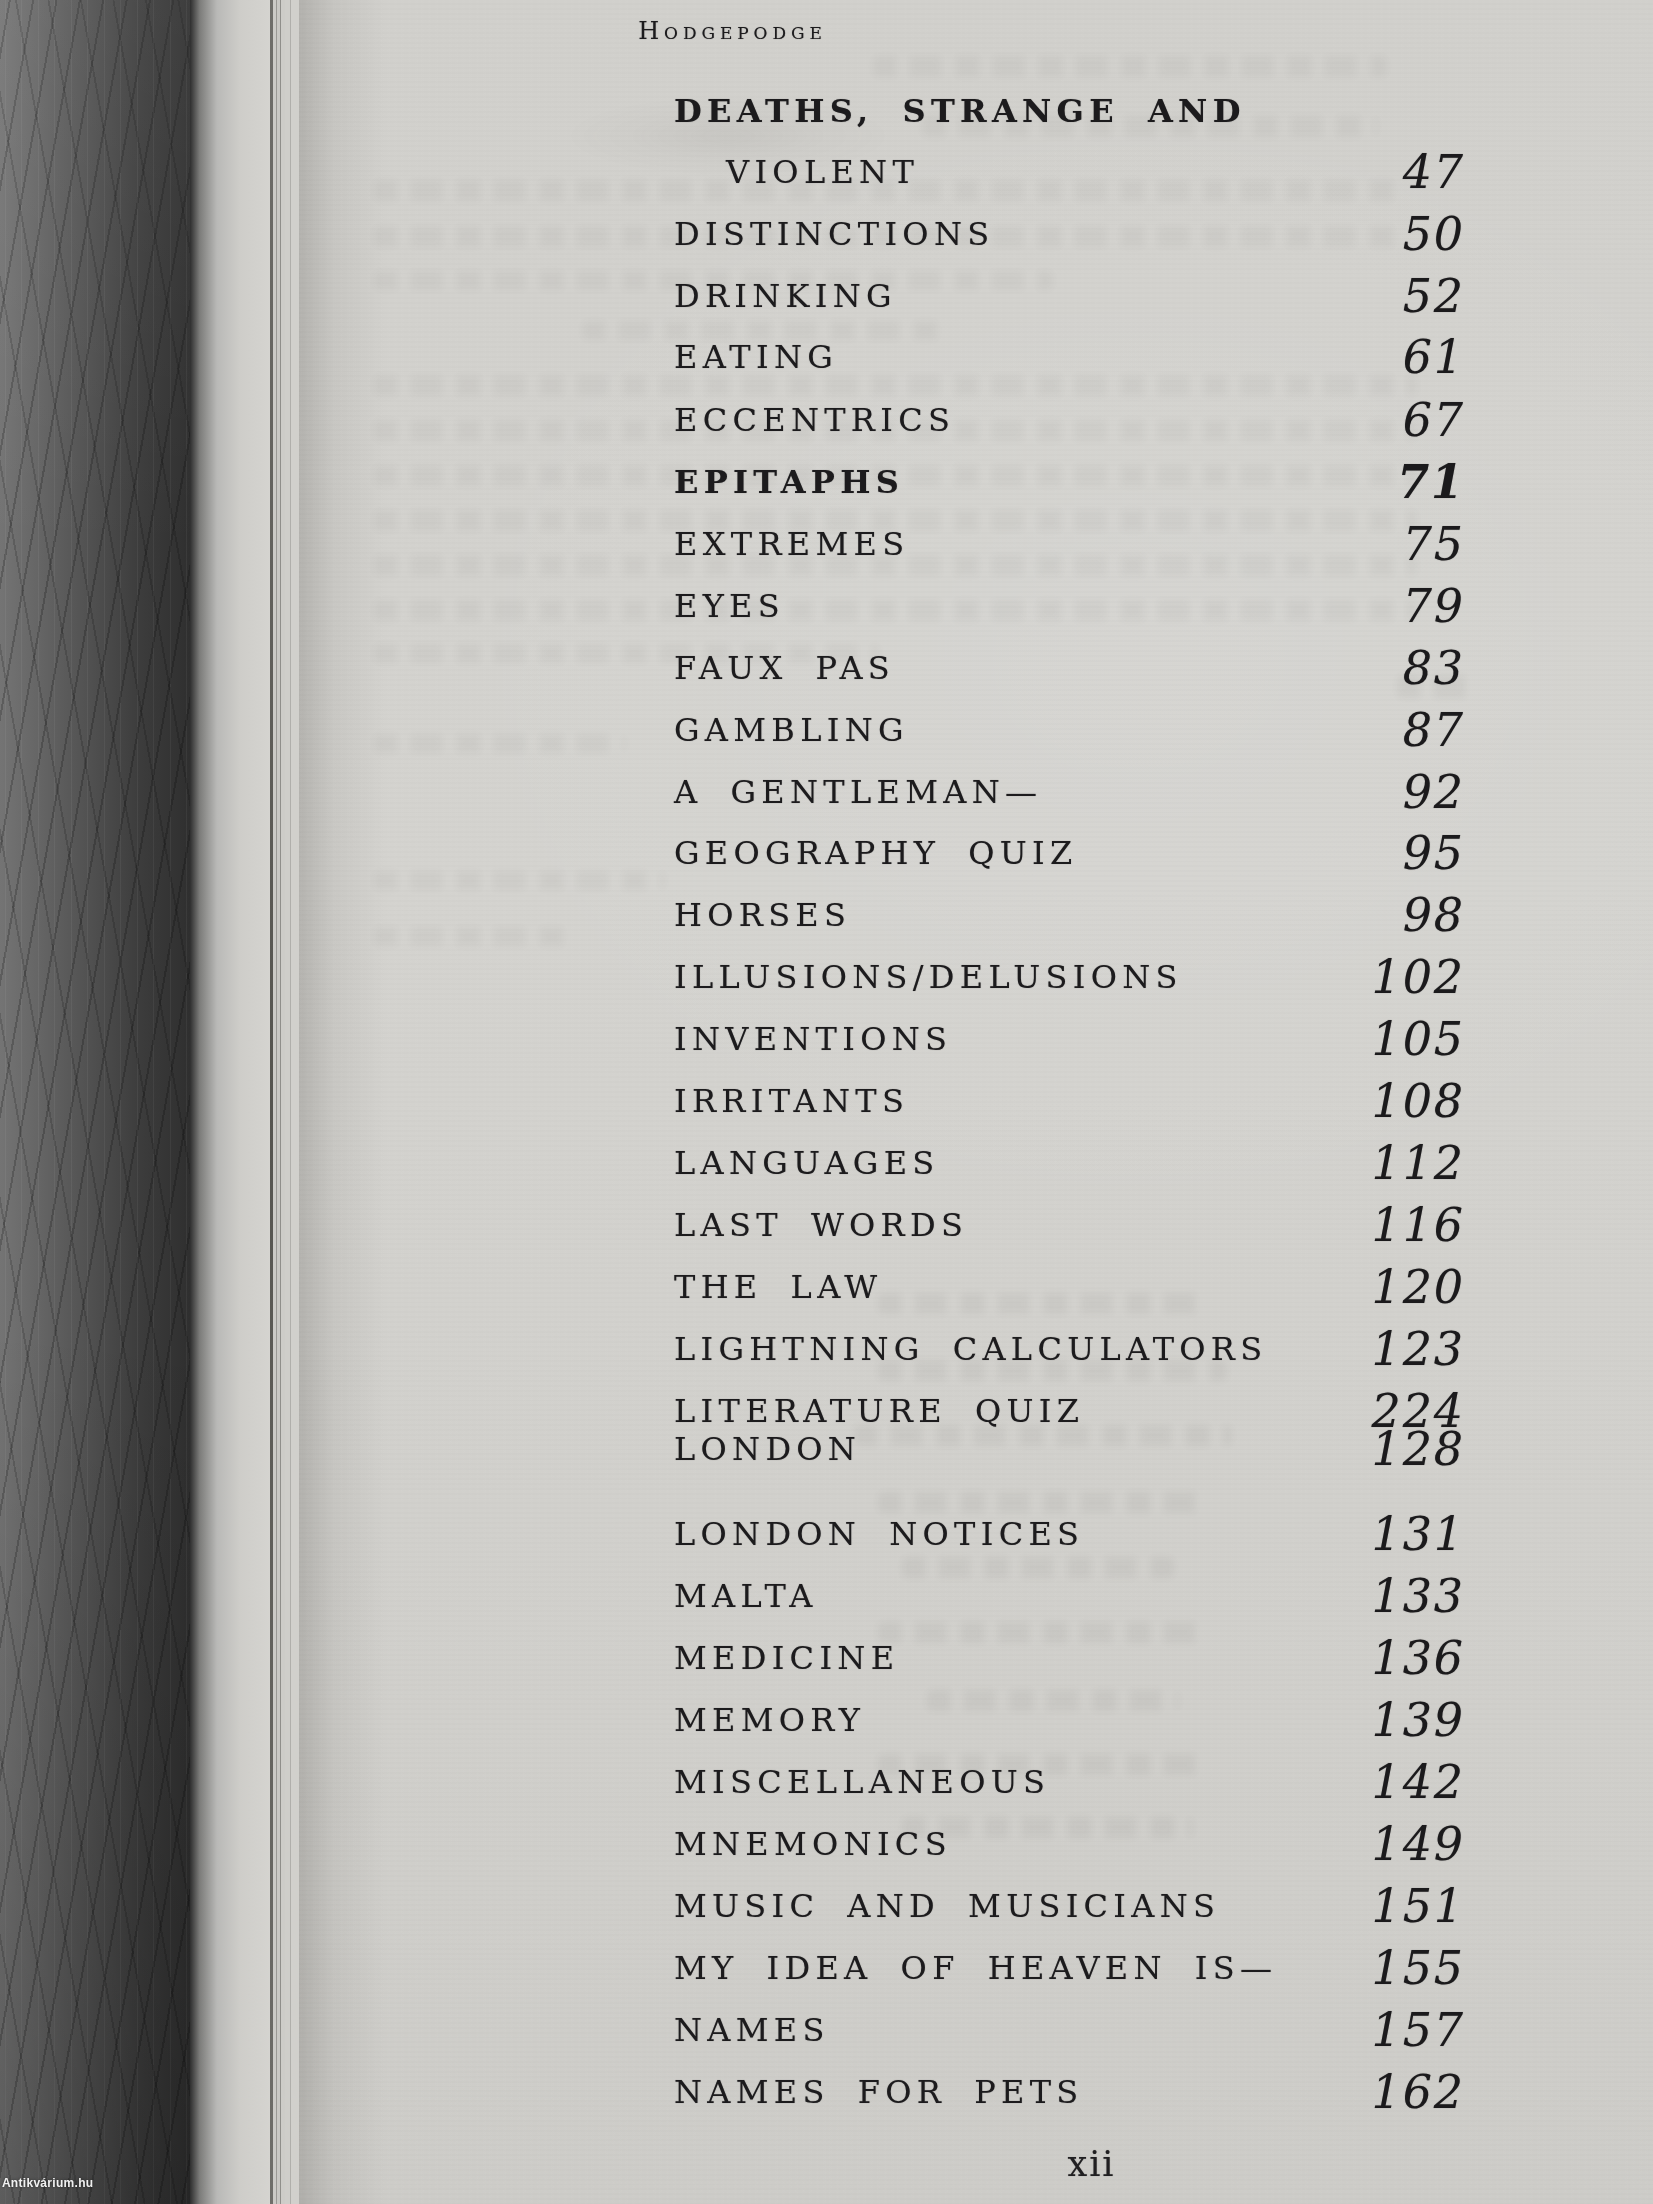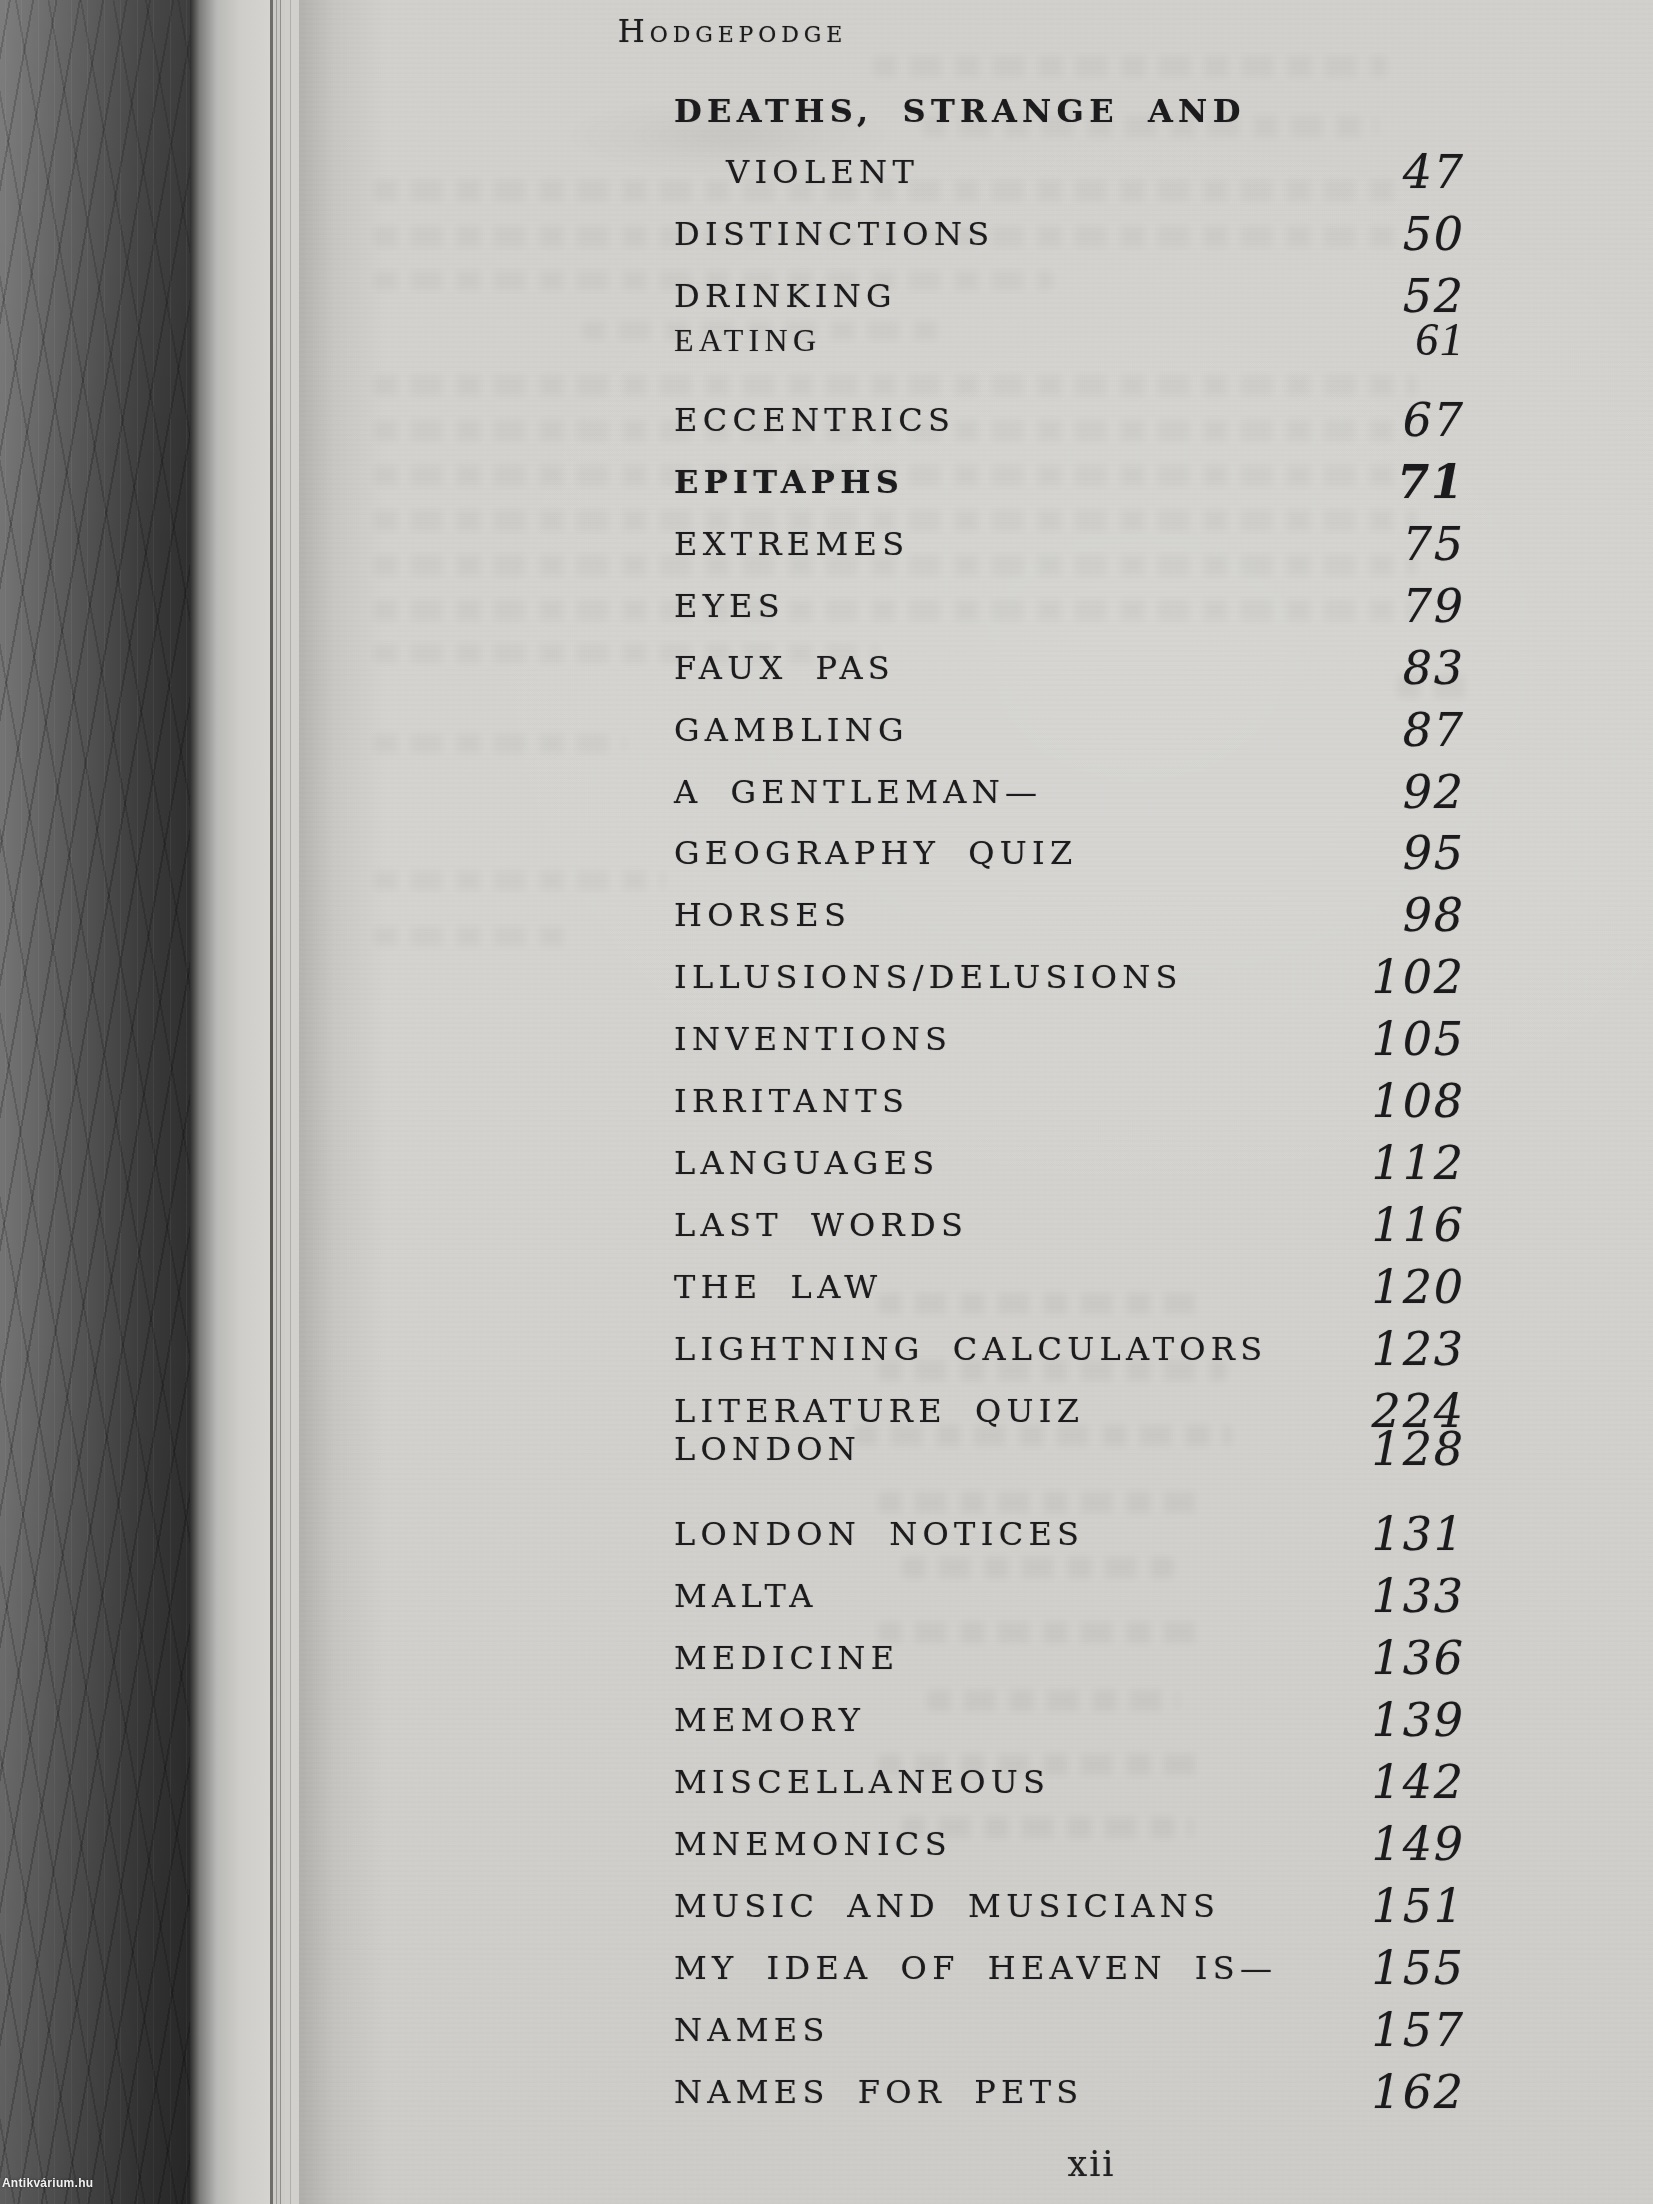--- a/index.html
+++ b/index.html
@@ -73,21 +73,21 @@
     position:absolute;border-radius:50%;
     background:radial-gradient(closest-side, rgba(60,58,55,.5), rgba(60,58,55,.15) 60%, transparent);
     filter:blur(5.8px);opacity:.14;
   }
 
   
   .running-head{
     position:absolute;left:611px;top:9.7px;width:243px;height:43px;
     text-align:center;line-height:43px;
     font-variant:small-caps;
-    font-size:31px;letter-spacing:4.9px;
+    font-size:24px;letter-spacing:4.9px;
     color:#1c1b1d;text-shadow:0 0 1px rgba(25,25,25,.45);
   }
 
   
   #toc{position:absolute;left:674px;top:0;width:791px;height:2205px;}
   .toc-row{
     position:absolute;left:0;width:100%;height:62px;line-height:62px;
     white-space:nowrap;
   }
   .toc-label{
@@ -167,21 +167,21 @@
     <span class="toc-page">47</span>
   </div>
     <div class="toc-row" style="top: 203px;">
     <span class="toc-label">DISTINCTIONS</span>
     <span class="toc-page">50</span>
   </div>
     <div class="toc-row" style="top: 265px;">
     <span class="toc-label">DRINKING</span>
     <span class="toc-page">52</span>
   </div>
-    <div class="toc-row" style="top: 309px; font-family: Liberation Serif, serif;">
+    <div class="toc-row" style="top: 326px;">
     <span class="toc-label">EATING</span>
     <span class="toc-page">61</span>
   </div>
     <div class="toc-row" style="top: 389px;">
     <span class="toc-label">ECCENTRICS</span>
     <span class="toc-page">67</span>
   </div>
     <div class="toc-row" style="top: 451px; font-weight: bold;">
     <span class="toc-label">EPITAPHS</span>
     <span class="toc-page">71</span>

